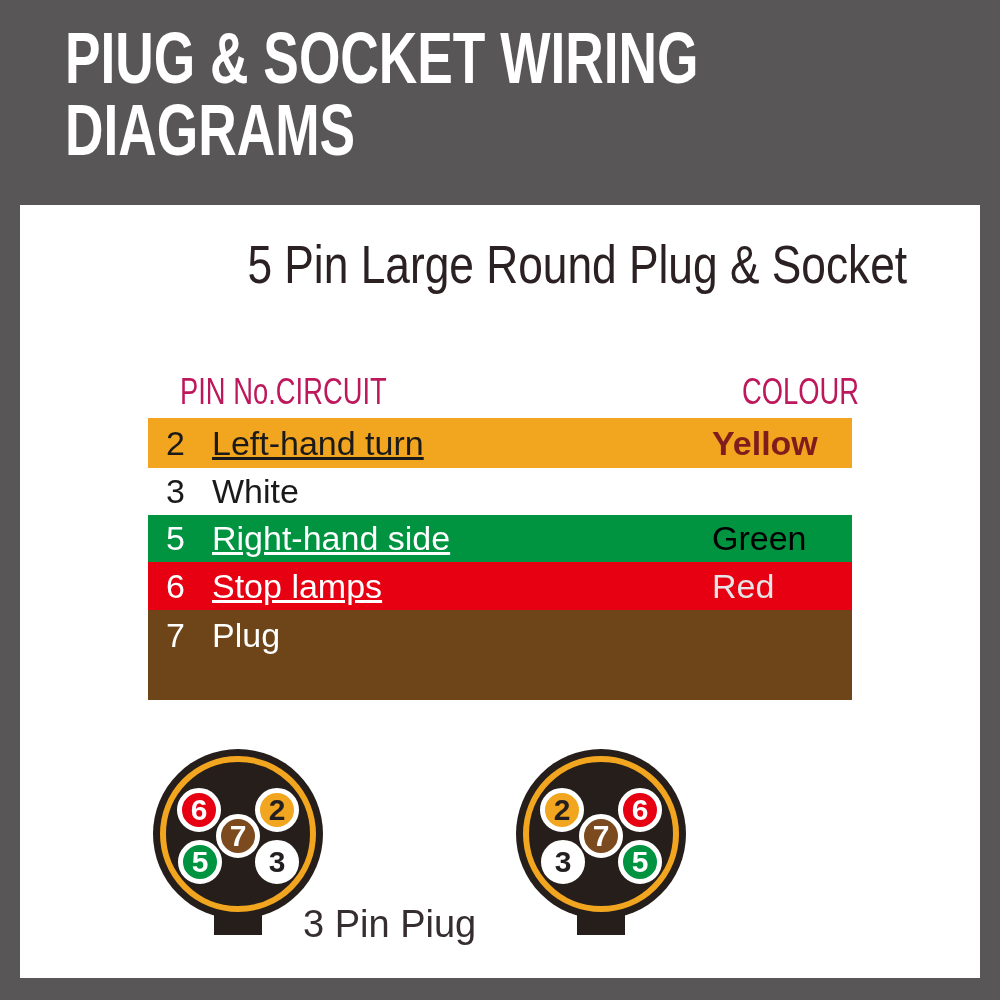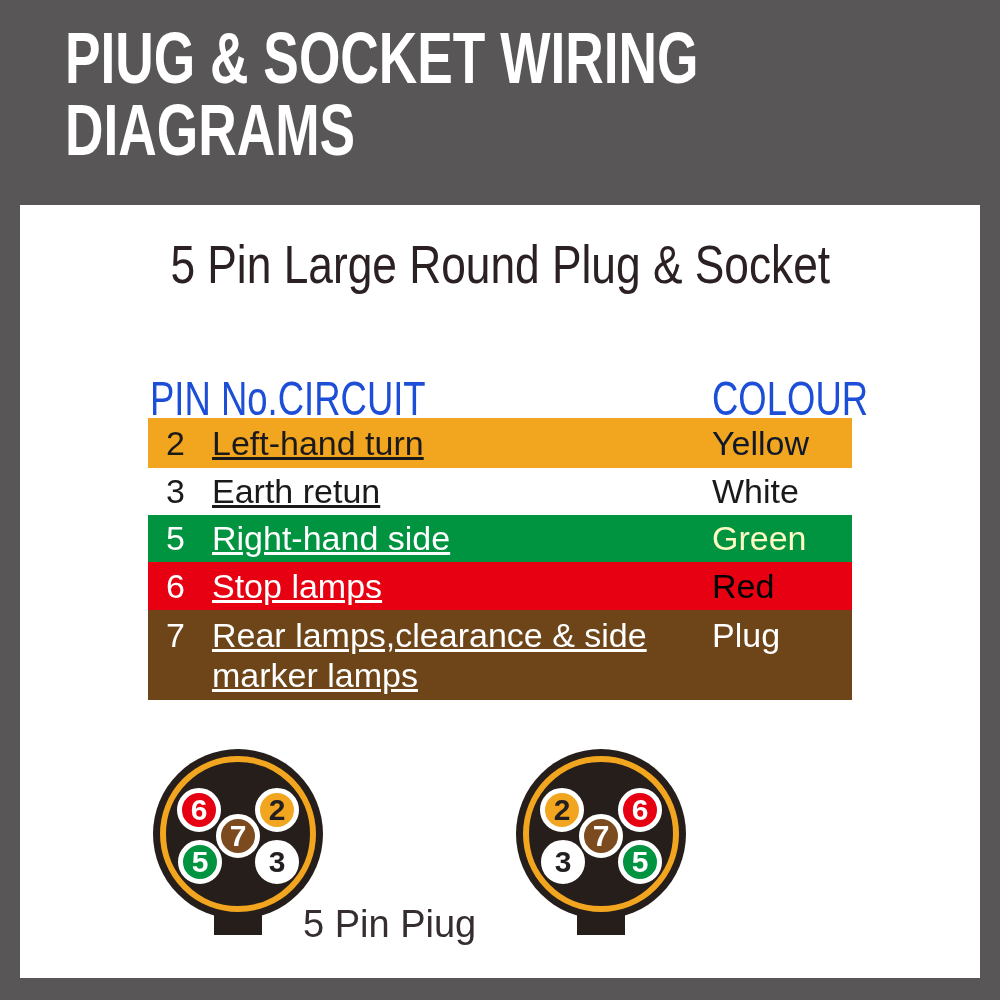--- a/index.html
+++ b/index.html
@@ -14,27 +14,27 @@
     color:#ffffff;font-weight:bold;font-size:72px;line-height:72px;
     transform:scaleX(0.74);transform-origin:left top;white-space:nowrap;
     letter-spacing:0px;
   }
   
   .card{
     position:absolute;left:20px;top:205px;width:960px;height:773px;
   }
   
   .section-title{
-    position:absolute;left:0;top:28px;width:100%;text-align:center;
+    position:absolute;left:0;top:28px;width:100%;text-align:right;
     font-size:54px;color:#2B2123;white-space:nowrap;
   }
   .section-title .cond{display:inline-block;transform:scaleX(0.82);transform-origin:center top;}
   
   .wtable{position:absolute;left:128px;top:160px;width:704px;}
-  .thead{position:relative;height:53px;font-size:48px;color:#1d4ed8;}
+  .thead{position:relative;height:53px;font-size:36px;color:#be185d;margin-left:30px;}
   .th{position:absolute;top:6px;white-space:nowrap;display:inline-block;
       transform:scaleX(0.76);transform-origin:left top;}
   .th-pin{left:2px;}
   .th-colour{left:564px;}
   .row{display:flex;align-items:flex-start;box-sizing:border-box;
        padding-left:18px;font-size:34px;}
   .row .num{width:46px;line-height:40px;flex:none;}
   .row .circuit{width:500px;line-height:40px;flex:none;text-decoration:underline;}
   .row .colour{line-height:40px;flex:none;}
   .r0{height:50px;padding-top:5px;}
@@ -78,44 +78,42 @@
 
   <div class="wtable">
     <div class="thead">
       <span class="th th-pin">PIN No.CIRCUIT</span>
       <span class="th th-colour">COLOUR</span>
     </div>
 
     <div class="row r0" style="background: rgb(242, 165, 31); color: rgb(26, 26, 26);">
       <span class="num">2</span>
       <span class="circuit">Left-hand turn</span>
-      <span class="colour" style="color: #0f172a;">Yellow</span>
+      <span class="colour" style="color: #7f1d1d; font-weight: bold;">Yellow</span>
     </div>
 
     <div class="row r1" style="background: rgb(255, 255, 255); color: rgb(26, 26, 26);">
       <span class="num">3</span>
-      <span class="circuit">Earth retun</span>
       <span class="colour" style="color: rgb(26, 26, 26);">White</span>
     </div>
 
     <div class="row r2" style="background: rgb(0, 147, 64); color: rgb(255, 255, 255);">
       <span class="num">5</span>
       <span class="circuit">Right-hand side</span>
-      <span class="colour" style="color: #fef9c3;">Green</span>
+      <span class="colour" style="color: #000000;">Green</span>
     </div>
 
     <div class="row r3" style="background: rgb(230, 0, 18); color: rgb(255, 255, 255);">
       <span class="num">6</span>
       <span class="circuit">Stop lamps</span>
-      <span class="colour" style="color: #000000;">Red</span>
+      <span class="colour" style="color: #e5e5e5;">Red</span>
     </div>
 
     <div class="row r4" style="background: rgb(110, 68, 25); color: rgb(255, 255, 255);">
       <span class="num">7</span>
-      <span class="circuit">Rear lamps,clearance &amp; side marker lamps</span>
       <span class="colour" style="color: rgb(255, 255, 255);">Plug</span>
     </div>
   </div>
 
   <div class="connector plug-box">
     <div class="conn-tab" style="background: rgb(37, 30, 27);"></div>
     <div class="conn-circle" style="background: rgb(37, 30, 27);">
       <div class="conn-ring" style="border-color: rgb(242, 165, 31);"></div>
       <div class="pin pos-tl" style="background: rgb(230, 0, 18); color: rgb(255, 255, 255);">6</div>
       <div class="pin pos-tr" style="background: rgb(242, 165, 31); color: rgb(35, 31, 32);">2</div>
@@ -130,15 +128,15 @@
     <div class="conn-circle" style="background: rgb(37, 30, 27);">
       <div class="conn-ring" style="border-color: rgb(242, 165, 31);"></div>
       <div class="pin pos-tl" style="background: rgb(242, 165, 31); color: rgb(35, 31, 32);">2</div>
       <div class="pin pos-tr" style="background: rgb(230, 0, 18); color: rgb(255, 255, 255);">6</div>
       <div class="pin pos-c" style="background: rgb(123, 74, 30); color: rgb(255, 255, 255);">7</div>
       <div class="pin pos-bl" style="background: rgb(255, 255, 255); color: rgb(35, 31, 32);">3</div>
       <div class="pin pos-br" style="background: rgb(0, 147, 64); color: rgb(255, 255, 255);">5</div>
     </div>
   </div>
 
-  <div class="caption caption-plug">5 Pin Piug</div>
+  <div class="caption caption-plug">3 Pin Piug</div>
 
 </div>
 
 </body></html>

